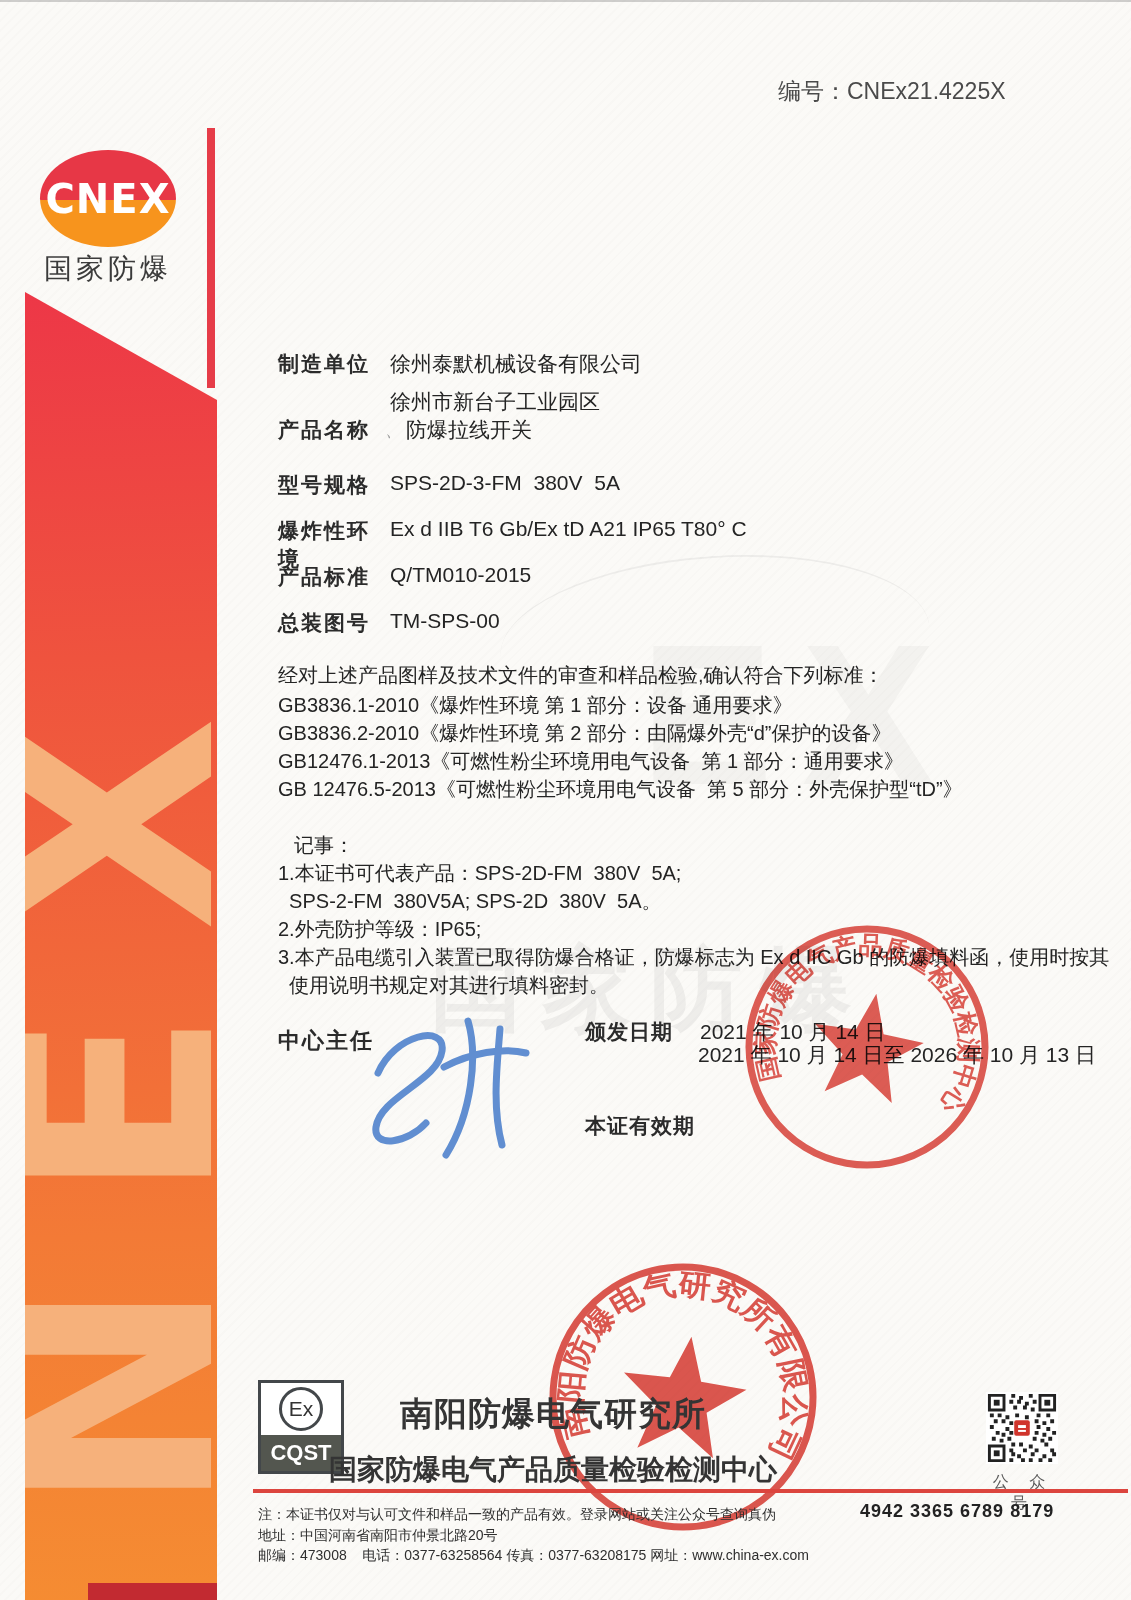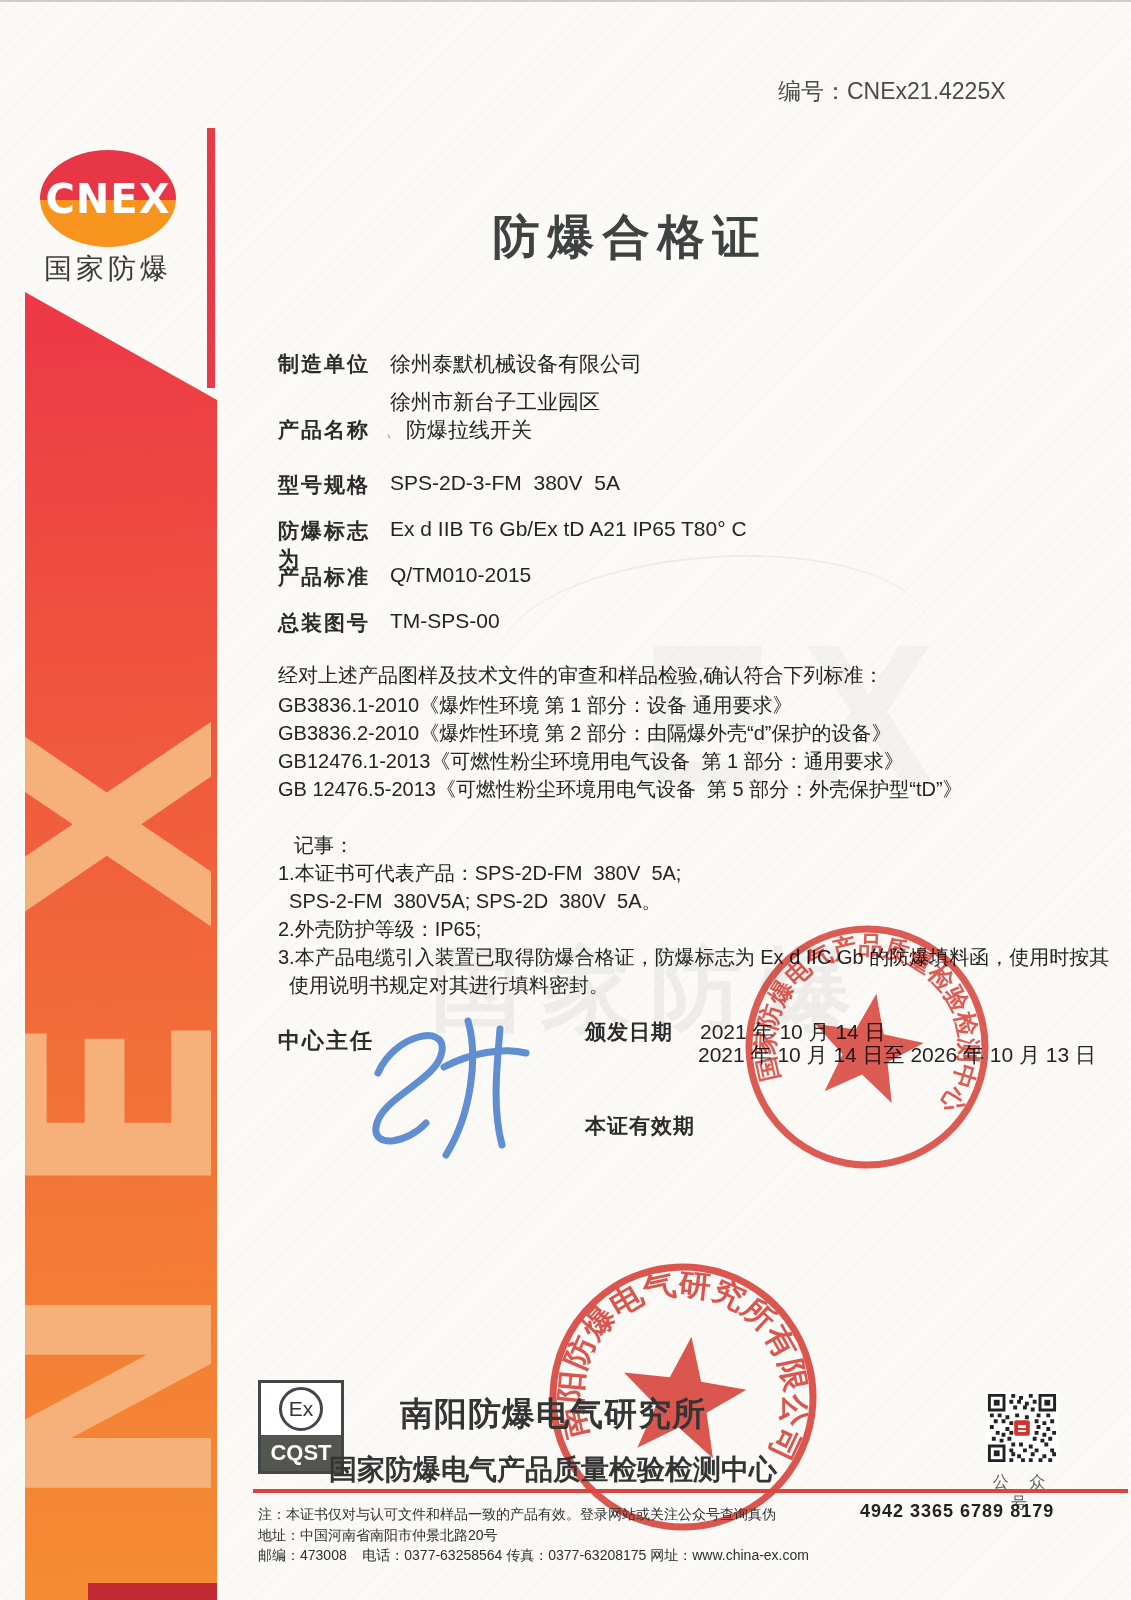--- a/index.html
+++ b/index.html
@@ -86,40 +86,39 @@
     <div class="band-letters">CNEX</div>
   </div>
   <div class="band-accent"></div>
 
   <div class="logo-ellipse">
     <span>CNEX</span>
   </div>
   <div class="logo-subtitle">国家防爆</div>
 
   <div class="cert-number"><span>编号：</span><span>CNEx21.4225X</span></div>
-  <div class="title">防爆合格证</div>
 
   <div class="frow" style="top:388px;">
     <span class="flabel"></span>
     <span class="fval pre">徐州市新台子工业园区</span>
   </div>
   <div class="frow" style="top:350px;">
     <span class="flabel">制造单位</span>
     <span class="fval pre">徐州泰默机械设备有限公司</span>
   </div>
   <div class="frow" style="top:416px;">
     <span class="flabel">产品名称</span>
     <span class="fval pre"><span class="pen-mark">、</span><span>防爆拉线开关</span></span>
   </div>
   <div class="frow" style="top:471px;">
     <span class="flabel">型号规格</span>
     <span class="fval pre">SPS-2D-3-FM  380V  5A</span>
   </div>
   <div class="frow" style="top:517px;">
-    <span class="flabel">防爆标志为</span>
+    <span class="flabel">爆炸性环境</span>
     <span class="fval pre">Ex d IIB T6 Gb/Ex tD A21 IP65 T80° C</span>
   </div>
   <div class="frow" style="top:563px;">
     <span class="flabel">产品标准</span>
     <span class="fval pre">Q/TM010-2015</span>
   </div>
   <div class="frow" style="top:609px;">
     <span class="flabel">总装图号</span>
     <span class="fval pre">TM-SPS-00</span>
   </div>

